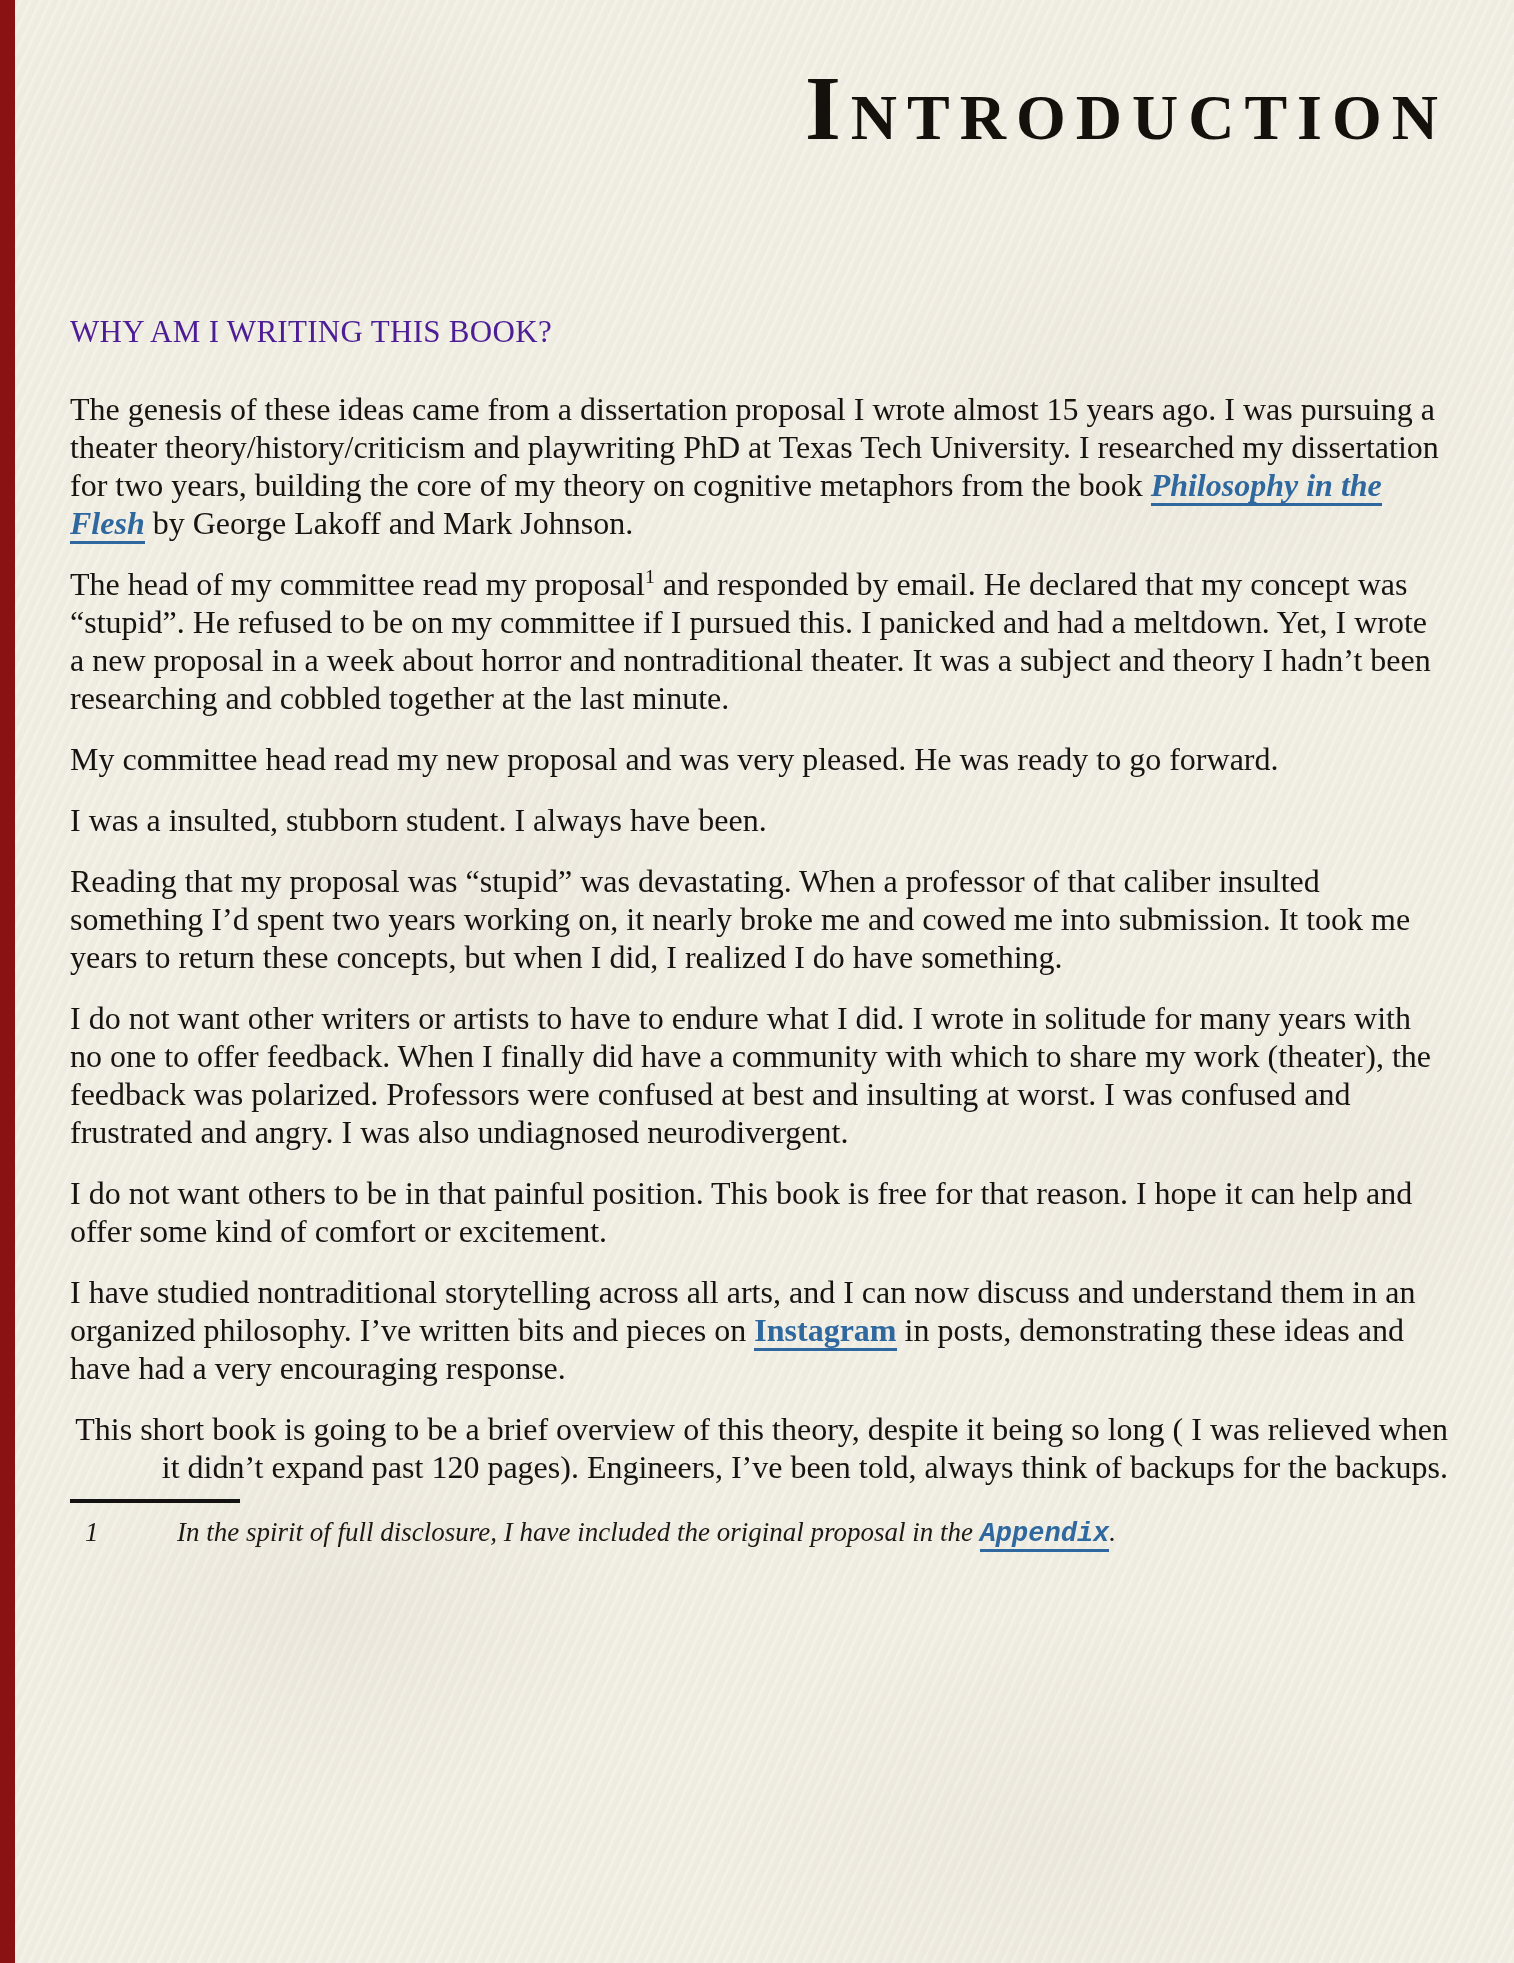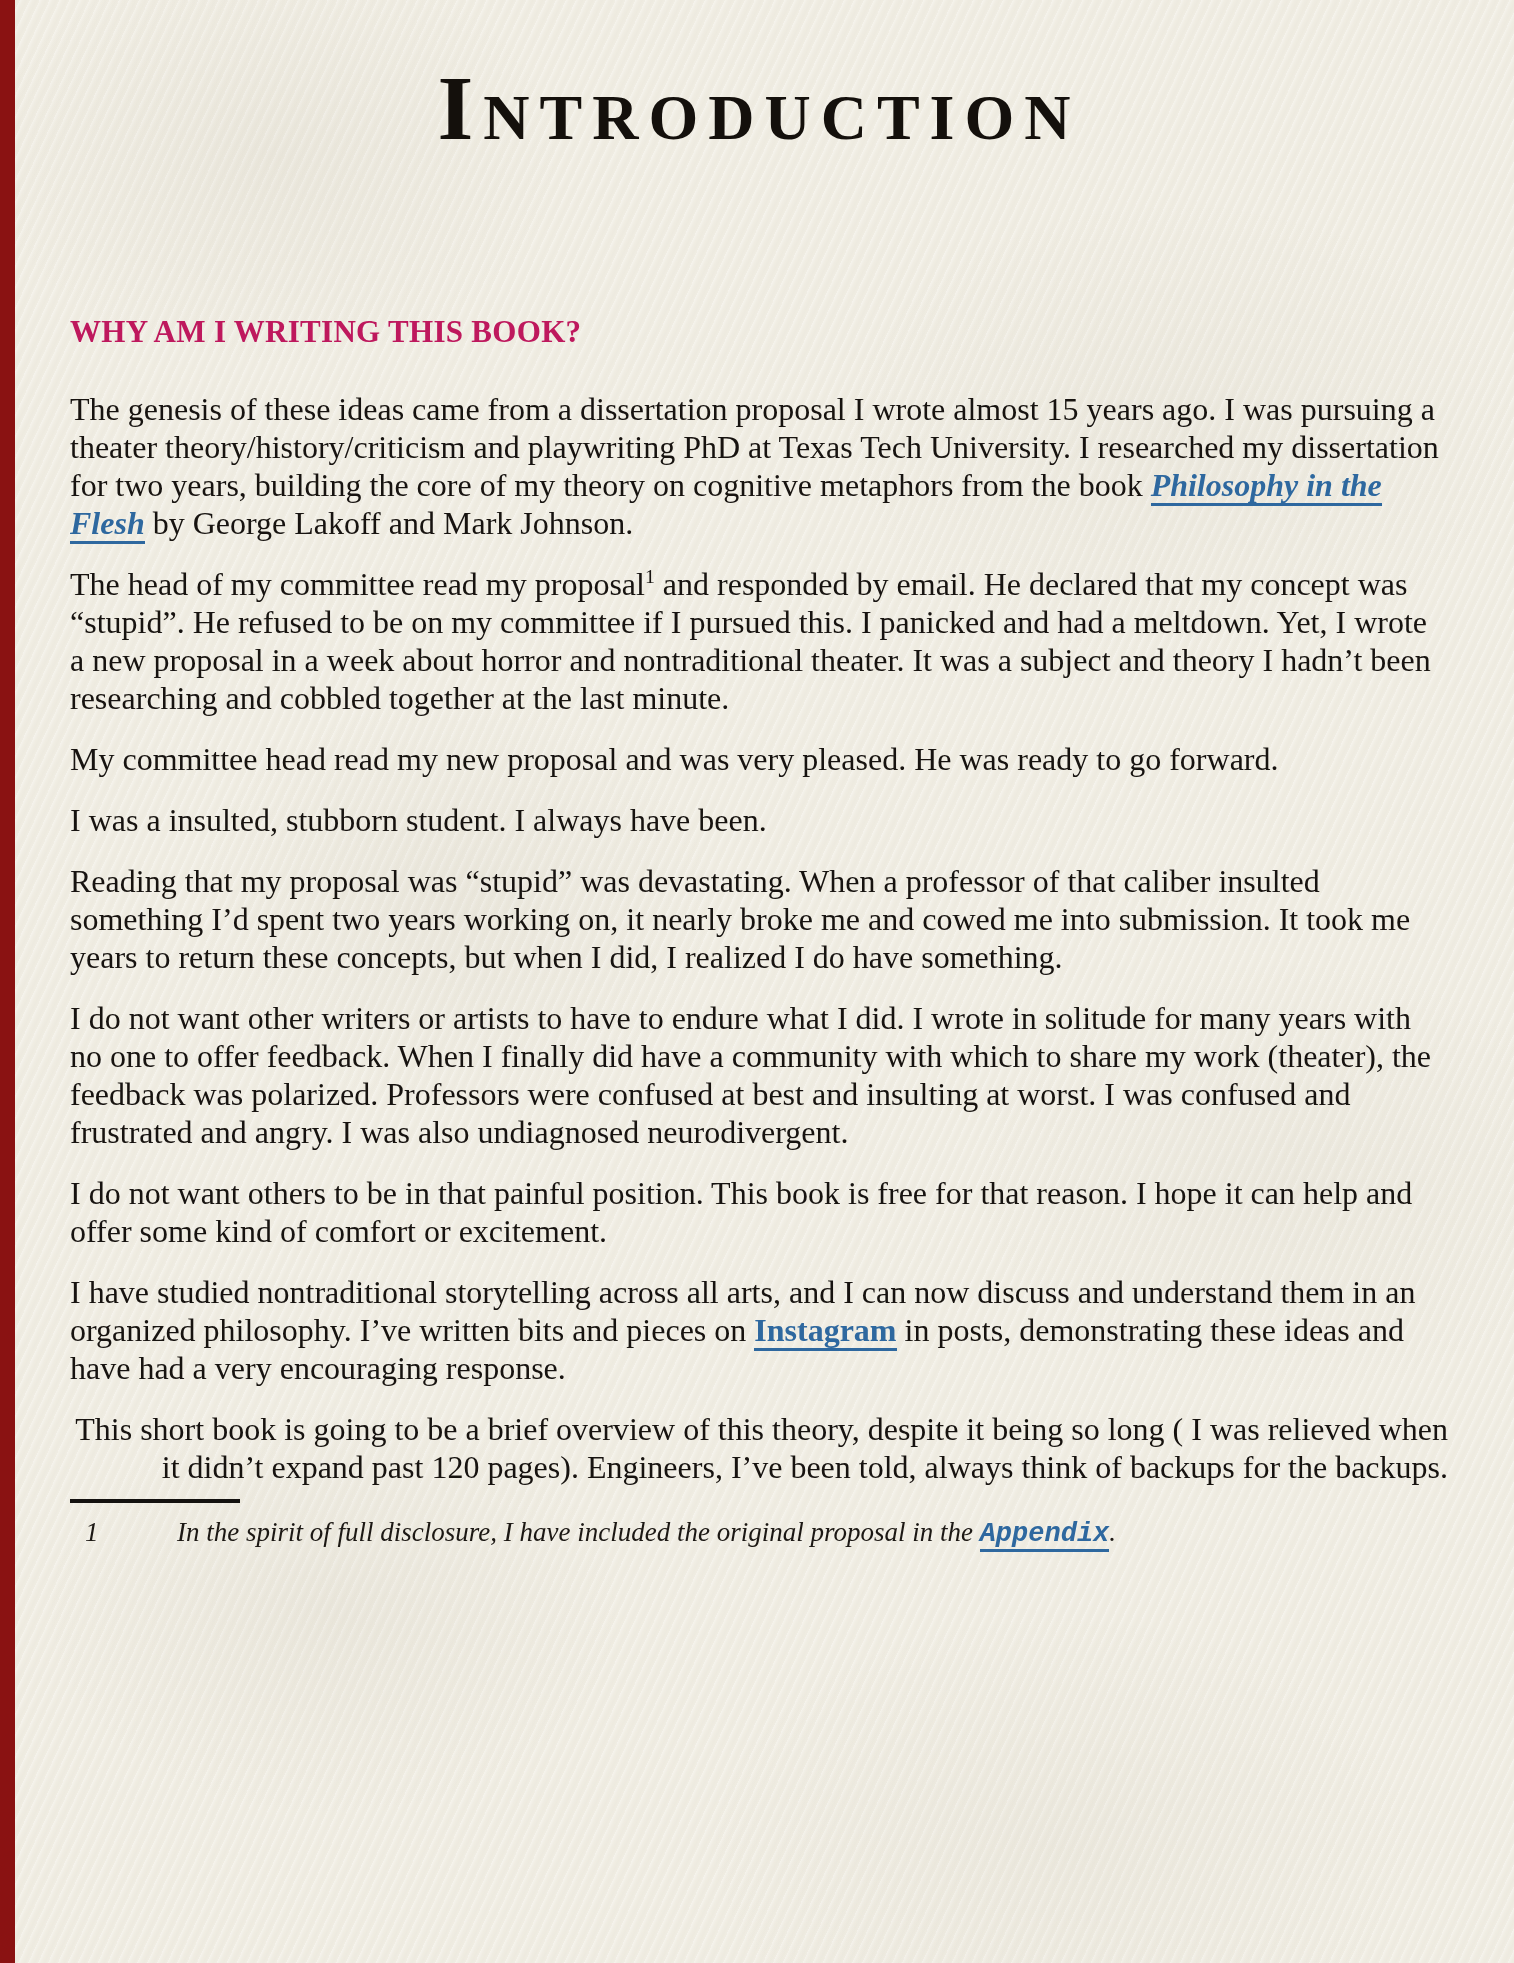--- a/index.html
+++ b/index.html
@@ -33,35 +33,35 @@
   .page {
     position: absolute;
     left: 0; top: 0;
     width: 1514px;
     height: 1963px;
     box-sizing: border-box;
     padding: 0 66px 0 70px;
   }
   h1.chapter-title {
     margin: 58px 0 0 0;
-    text-align: center;
+    text-align: right;
     font-variant: small-caps;
     font-weight: 700;
     font-size: 92px;
     line-height: 1.1;
     letter-spacing: 10px;
     color: #14100c;
   }
   h2.section-heading {
     font-size: 31px;
     line-height: 36px;
-    font-weight: 700;
+    font-weight: 400;
     letter-spacing: 0.3px;
     margin: 0 0 40px 0;
-    color: #be185d;
+    color: #4c1d95;
   }
   h2.first-heading { margin-top: 155px; }
   h2.second-heading { margin-top: 140px; }
   p.body-para {
     font-size: 32px;
     line-height: 38px;
     margin: 0 0 23px 0;
     color: #171310;
   }
   p.body-para:last-child { margin-bottom: 0; text-align: right; }

